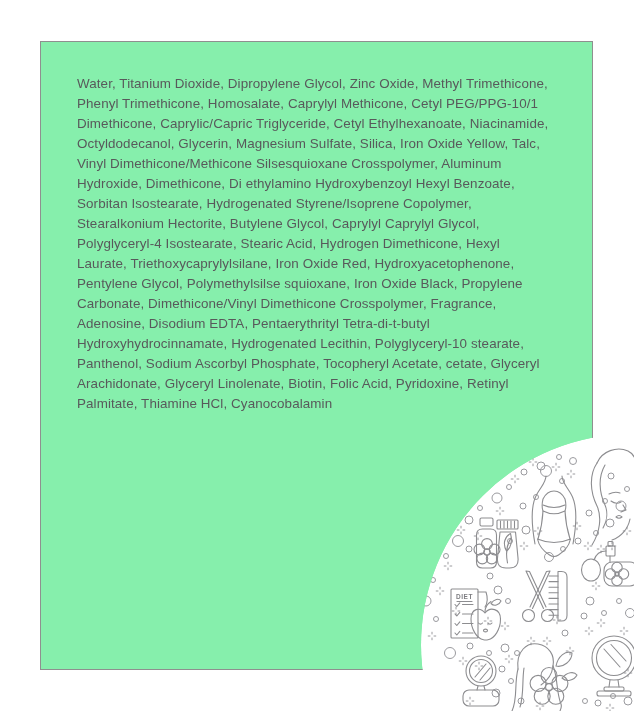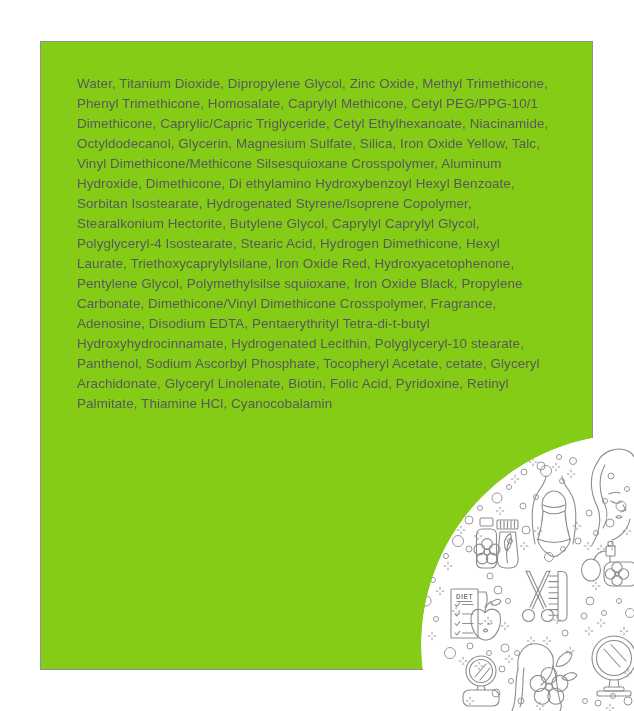--- a/index.html
+++ b/index.html
@@ -1,19 +1,19 @@
 <!DOCTYPE html>
 <html><head>
 <meta charset="utf-8">
 <style>
   html,body{margin:0;padding:0;background:#ffffff;}
   .page{position:relative;width:634px;height:711px;background:#ffffff;overflow:hidden;
         font-family:"Liberation Sans","DejaVu Sans",sans-serif;}
   .frame{position:absolute;left:40px;top:41px;width:551px;height:627px;
-         border:1px solid #8f8f8f;background:#84cc16;box-sizing:content-box;}
+         border:1px solid #8f8f8f;background:#86efac;box-sizing:content-box;}
   .ingredients{position:absolute;left:36px;top:32px;width:472px;margin:0;
                font-size:13.4px;line-height:20px;font-weight:300;color:#58595b;
                letter-spacing:0.1px;}
   .decor{position:absolute;left:0;top:0;pointer-events:none;}
   .art{stroke:#8d8d90;fill:none;stroke-width:1.1;stroke-linecap:round;stroke-linejoin:round;}
   .bgcircle{fill:#ffffff;stroke:none;}
   .lbl{fill:#7d7d81;stroke:none;font-family:"Liberation Sans","DejaVu Sans",sans-serif;
        font-size:6.5px;font-weight:bold;letter-spacing:0.6px;text-anchor:middle;}
   .spk{stroke:#9a9a9e;stroke-width:1;}
   .bub{stroke:#9a9a9e;stroke-width:1;fill:none;}

